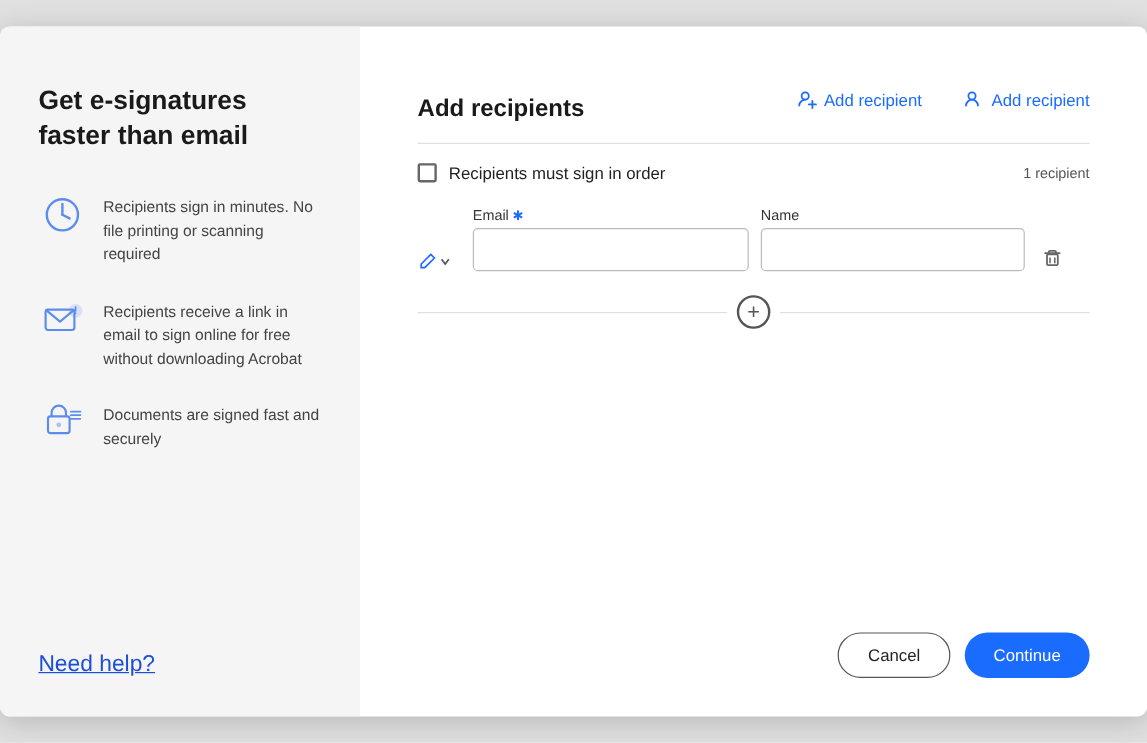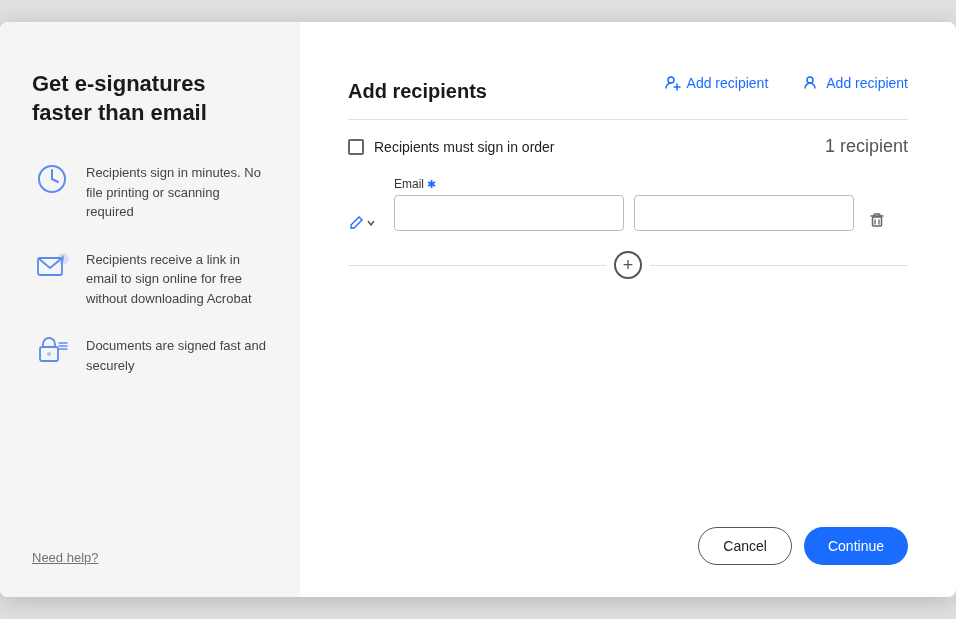--- a/index.html
+++ b/index.html
@@ -58,22 +58,22 @@
       justify-content: center;
     }
     .feature-text {
       font-size: 13px;
       color: #444;
       line-height: 1.5;
       padding-top: 4px;
     }
     .need-help {
       margin-top: 32px;
-      font-size: 13px;
-      color: #737373;
+      font-size: 19px;
+      color: #1d4ed8;
       text-decoration: underline;
       cursor: pointer;
       display: inline-block;
     }
     
     .right-panel {
       flex: 1;
       padding: 40px 48px 32px 48px;
       display: flex;
       flex-direction: column;
@@ -134,21 +134,21 @@
       -webkit-appearance: none;
       border-radius: 2px;
       display: inline-block;
       vertical-align: middle;
     }
     .sign-order-label {
       font-size: 14px;
       color: #222;
     }
     .recipient-count {
-      font-size: 18px;
+      font-size: 12px;
       color: #555;
     }
     
     .recipient-form-row {
       display: flex;
       align-items: flex-end;
       gap: 10px;
       margin-bottom: 8px;
     }
     .role-selector {
@@ -370,20 +370,21 @@
 
       <div class="field-group">
         <label>
           <span>Email</span>
           <span class="required-star">✱</span>
         </label>
         <input type="email" class="field-input email-input" placeholder="" style="">
       </div>
 
       <div class="field-group">
+        <label>Name</label>
         <input type="text" class="field-input name-input" placeholder="" style="">
       </div>
 
       <button class="delete-btn" title="Remove recipient">
         <svg width="18" height="18" viewBox="0 0 18 18" fill="none">
           <polyline points="3,5 15,5" stroke="#666" stroke-width="1.5" stroke-linecap="round"></polyline>
           <path d="M6 5V4a1 1 0 0 1 1-1h4a1 1 0 0 1 1 1v1" stroke="#666" stroke-width="1.5" fill="none"></path>
           <rect x="4.5" y="6" width="9" height="9" rx="1" stroke="#666" stroke-width="1.5" fill="none"></rect>
           <line x1="7" y1="9" x2="7" y2="13" stroke="#666" stroke-width="1.3" stroke-linecap="round"></line>
           <line x1="11" y1="9" x2="11" y2="13" stroke="#666" stroke-width="1.3" stroke-linecap="round"></line>

